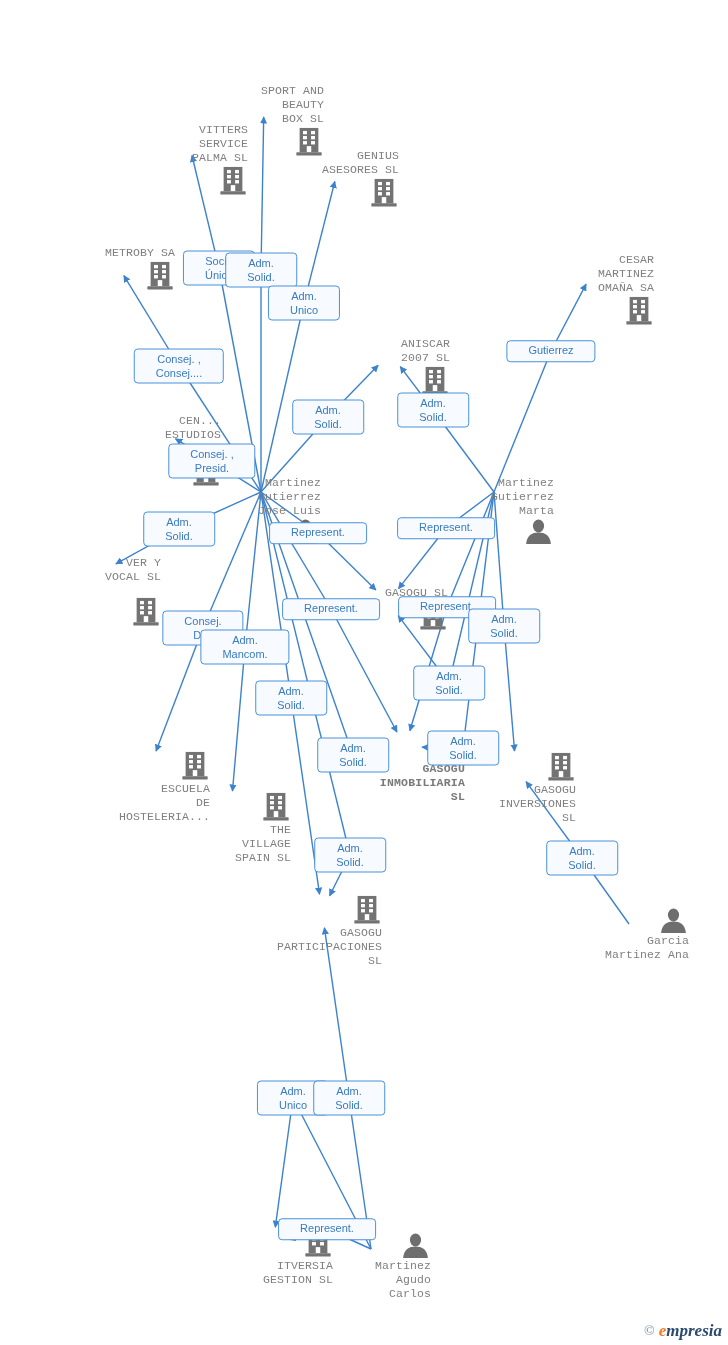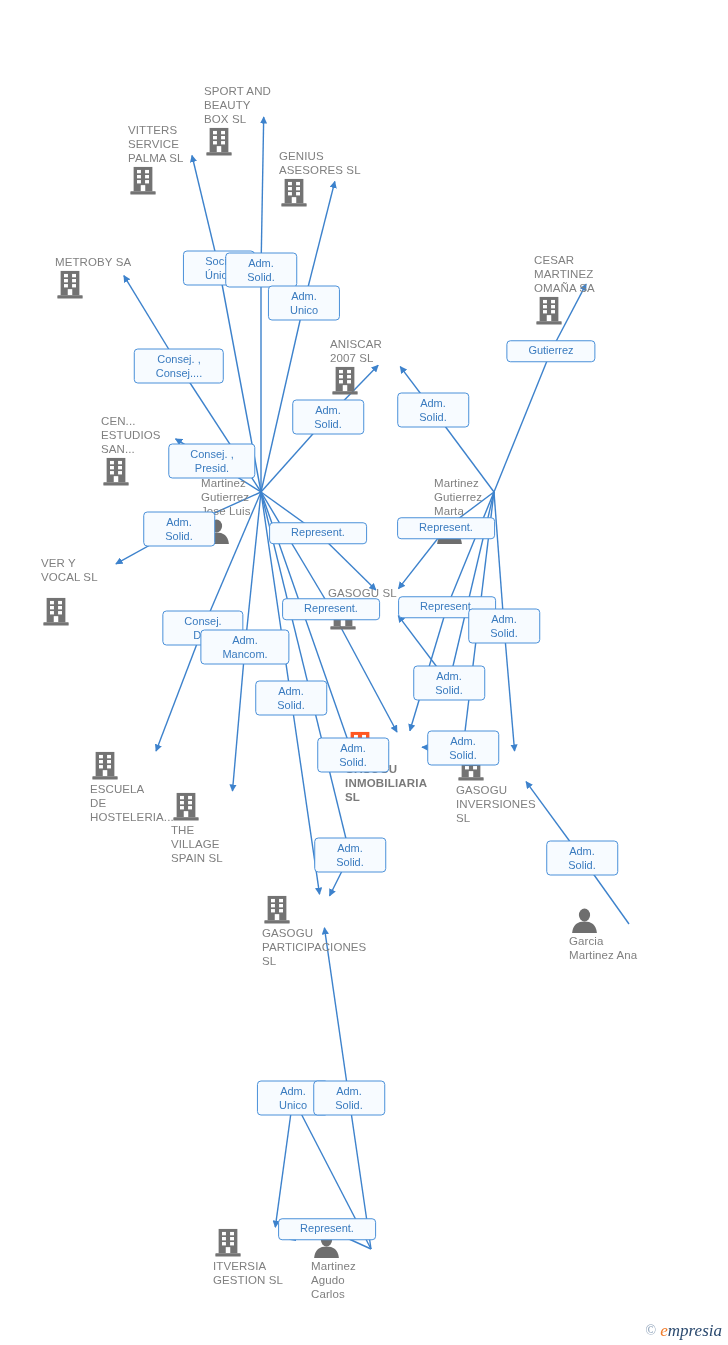--- a/index.html
+++ b/index.html
@@ -22,22 +22,23 @@
     position: absolute;
     left: 0;
     top: 0;
     width: 728px;
     height: 1345px;
   }
   .node {
     position: absolute;
     width: 120px;
     margin-left: -60px;
-    text-align: left;
+    text-align: right;
     z-index: 3;
+    font-family: Liberation Mono, monospace;
   }
   .node .glyph {
     display: block;
     line-height: 0;
   }
   .node .caption {
     display: block;
     font-size: 11.5px;
     line-height: 14px;
     color: #808080;
@@ -75,20 +76,21 @@
   }
   .watermark {
     position: absolute;
     right: 6px;
     bottom: 4px;
     font-size: 17px;
     font-family: "Liberation Serif", serif;
     font-style: italic;
     z-index: 10;
     white-space: nowrap;
+    font-weight: bold;
   }
   .watermark .c {
     color: #8fa3ba;
     font-style: normal;
     font-size: 14px;
     vertical-align: 1px;
   }
   .watermark .e {
     color: #f07c2b;
   }
@@ -275,21 +277,21 @@
               <rect x="8.6" y="15.0" width="4.2" height="3.6"></rect>
               <rect x="17.2" y="15.0" width="4.2" height="3.6"></rect>
               <rect x="12.6" y="20.4" width="4.8" height="6.6"></rect>
             </g>
             <rect x="1.5" y="27" width="27" height="3.4" rx="0.6" fill="#737373"></rect>
           </svg></span>
         <span class="caption">CESAR
 MARTINEZ
 OMAÑA SA</span>
       </div>
-      <div class="node caption-above" style="left: 115px; top: 255px;">
+      <div class="node caption-above" style="left: 115px; top: 246px;">
         <span class="glyph"><svg width="30" height="30" viewBox="0 0 30 32" aria-hidden="true">
             <rect x="5" y="1" width="20" height="26" fill="#737373"></rect>
             <rect x="7.2" y="3.2" width="15.6" height="22" fill="#ffffff" opacity="0"></rect>
             <g fill="#ffffff">
               <rect x="8.6" y="4.2" width="4.2" height="3.6"></rect>
               <rect x="17.2" y="4.2" width="4.2" height="3.6"></rect>
               <rect x="8.6" y="9.6" width="4.2" height="3.6"></rect>
               <rect x="17.2" y="9.6" width="4.2" height="3.6"></rect>
               <rect x="8.6" y="15.0" width="4.2" height="3.6"></rect>
               <rect x="17.2" y="15.0" width="4.2" height="3.6"></rect>

